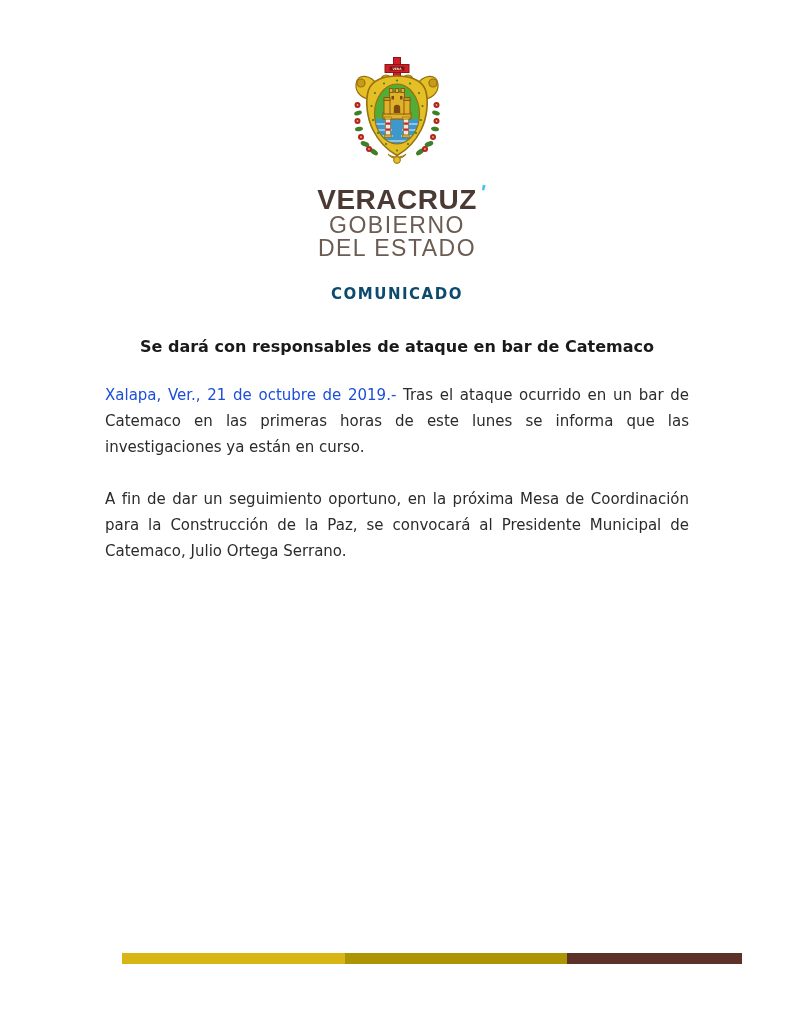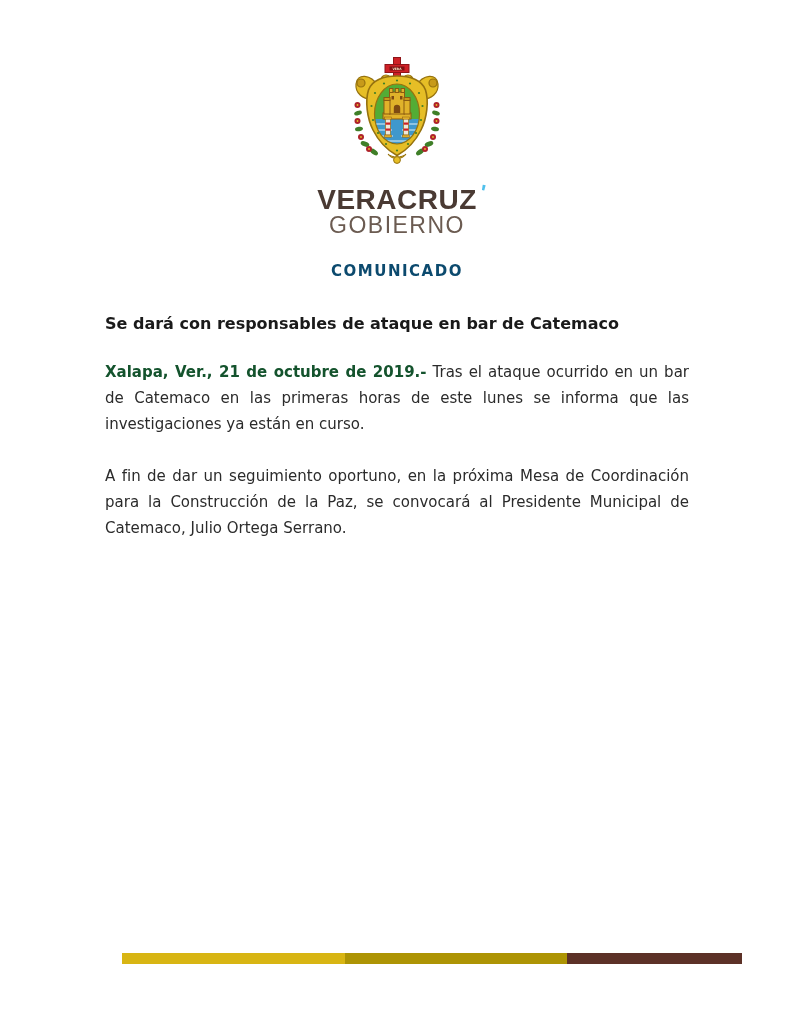--- a/index.html
+++ b/index.html
@@ -58,30 +58,30 @@
   .content {
     padding: 0 53px;
     margin-top: 34px;
     color: #2b2b2b;
   }
   .headline {
     font-size: 16px;
     font-weight: 700;
     color: #1a1a1a;
     margin-bottom: 26px;
-    text-align: left;
+    text-align: center;
   }
   .content p {
     font-size: 15px;
     line-height: 26px;
     text-align: justify;
     margin-bottom: 26px;
     color: #2b2b2b;
   }
-  .dateline { font-weight: 700; color: #14532d; }
+  .dateline { font-weight: 400; color: #1d4ed8; }
 
   
   .footer-bar {
     position: absolute;
     left: 70px;
     bottom: 60px;
     width: 636px;
     height: 11px;
     display: flex;
   }
@@ -223,20 +223,21 @@
         <path d="M41,98 C44,104 56,104 59,98 C55,102 45,102 41,98 Z"></path>
         <circle cx="50" cy="104" r="3.4"></circle>
       </g>
     </svg>
 
     <div class="wordmark">
       <div class="brand-line">
         <span>VERACRUZ</span><span class="brand-accent">'</span>
       </div>
       <div class="gov-line">GOBIERNO</div>
+      <div class="gov-line">DEL ESTADO</div>
     </div>
 
     <div class="doc-type">COMUNICADO</div>
   </header>
 
   <main class="content">
     <h1 class="headline">Se dará con responsables de ataque en bar de Catemaco</h1>
 
     <p><span class="dateline">Xalapa, Ver., 21 de octubre de 2019.-</span><span> Tras el ataque ocurrido en un bar de Catemaco en las primeras horas de este lunes se informa que las investigaciones ya están en curso.</span></p>
 

